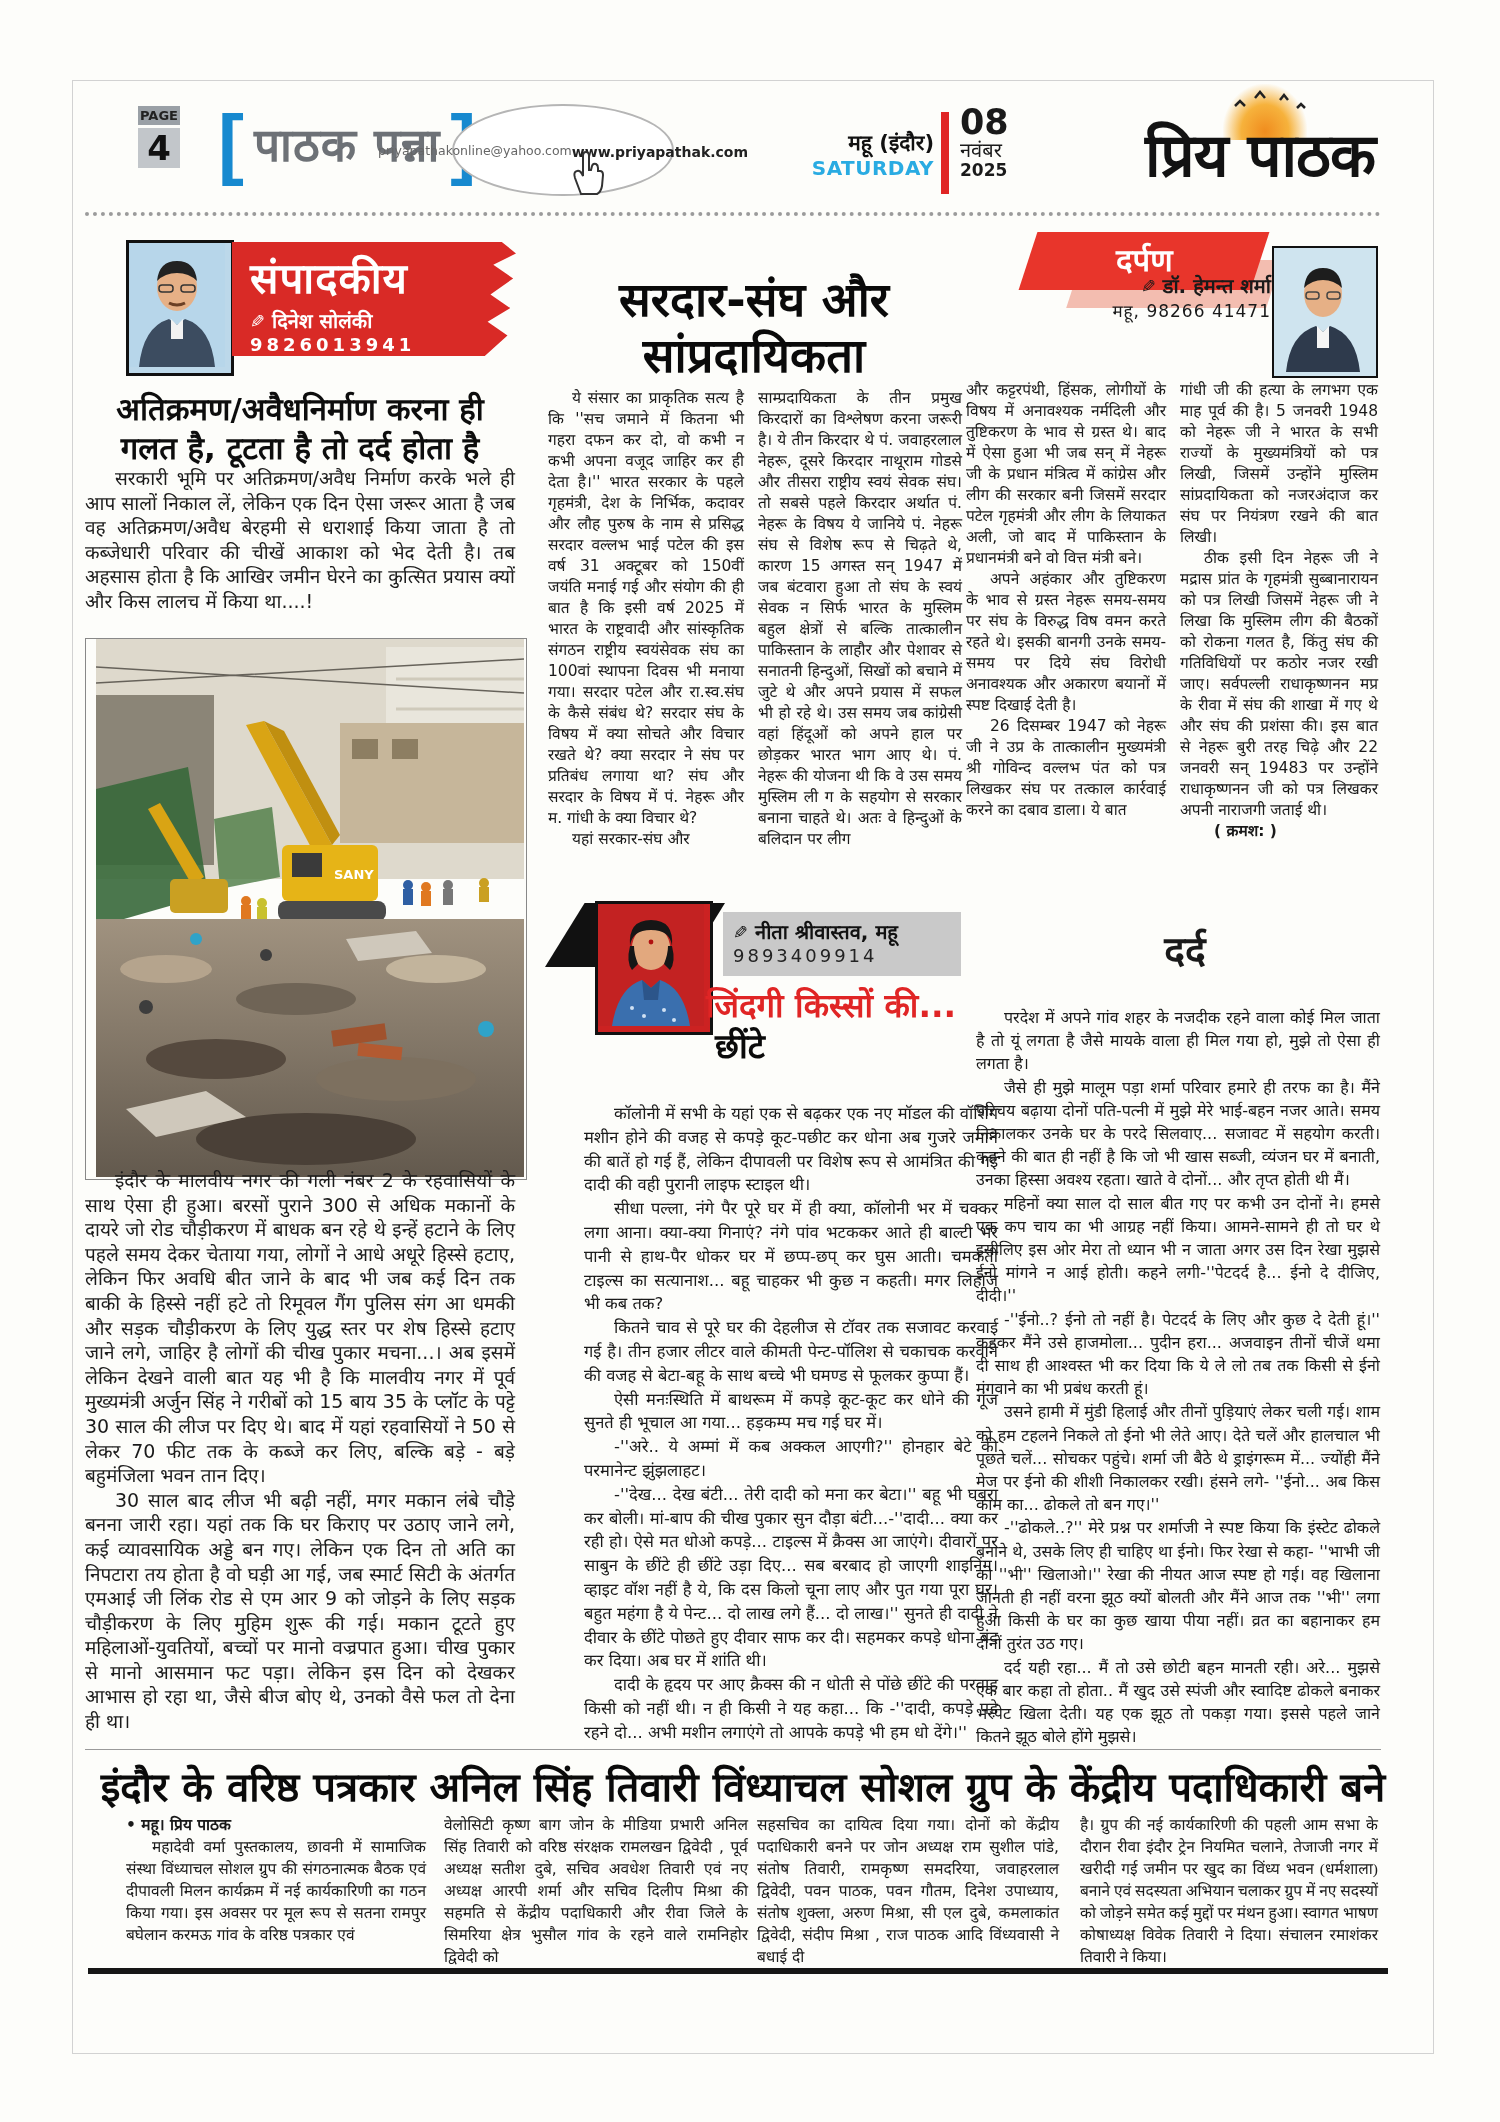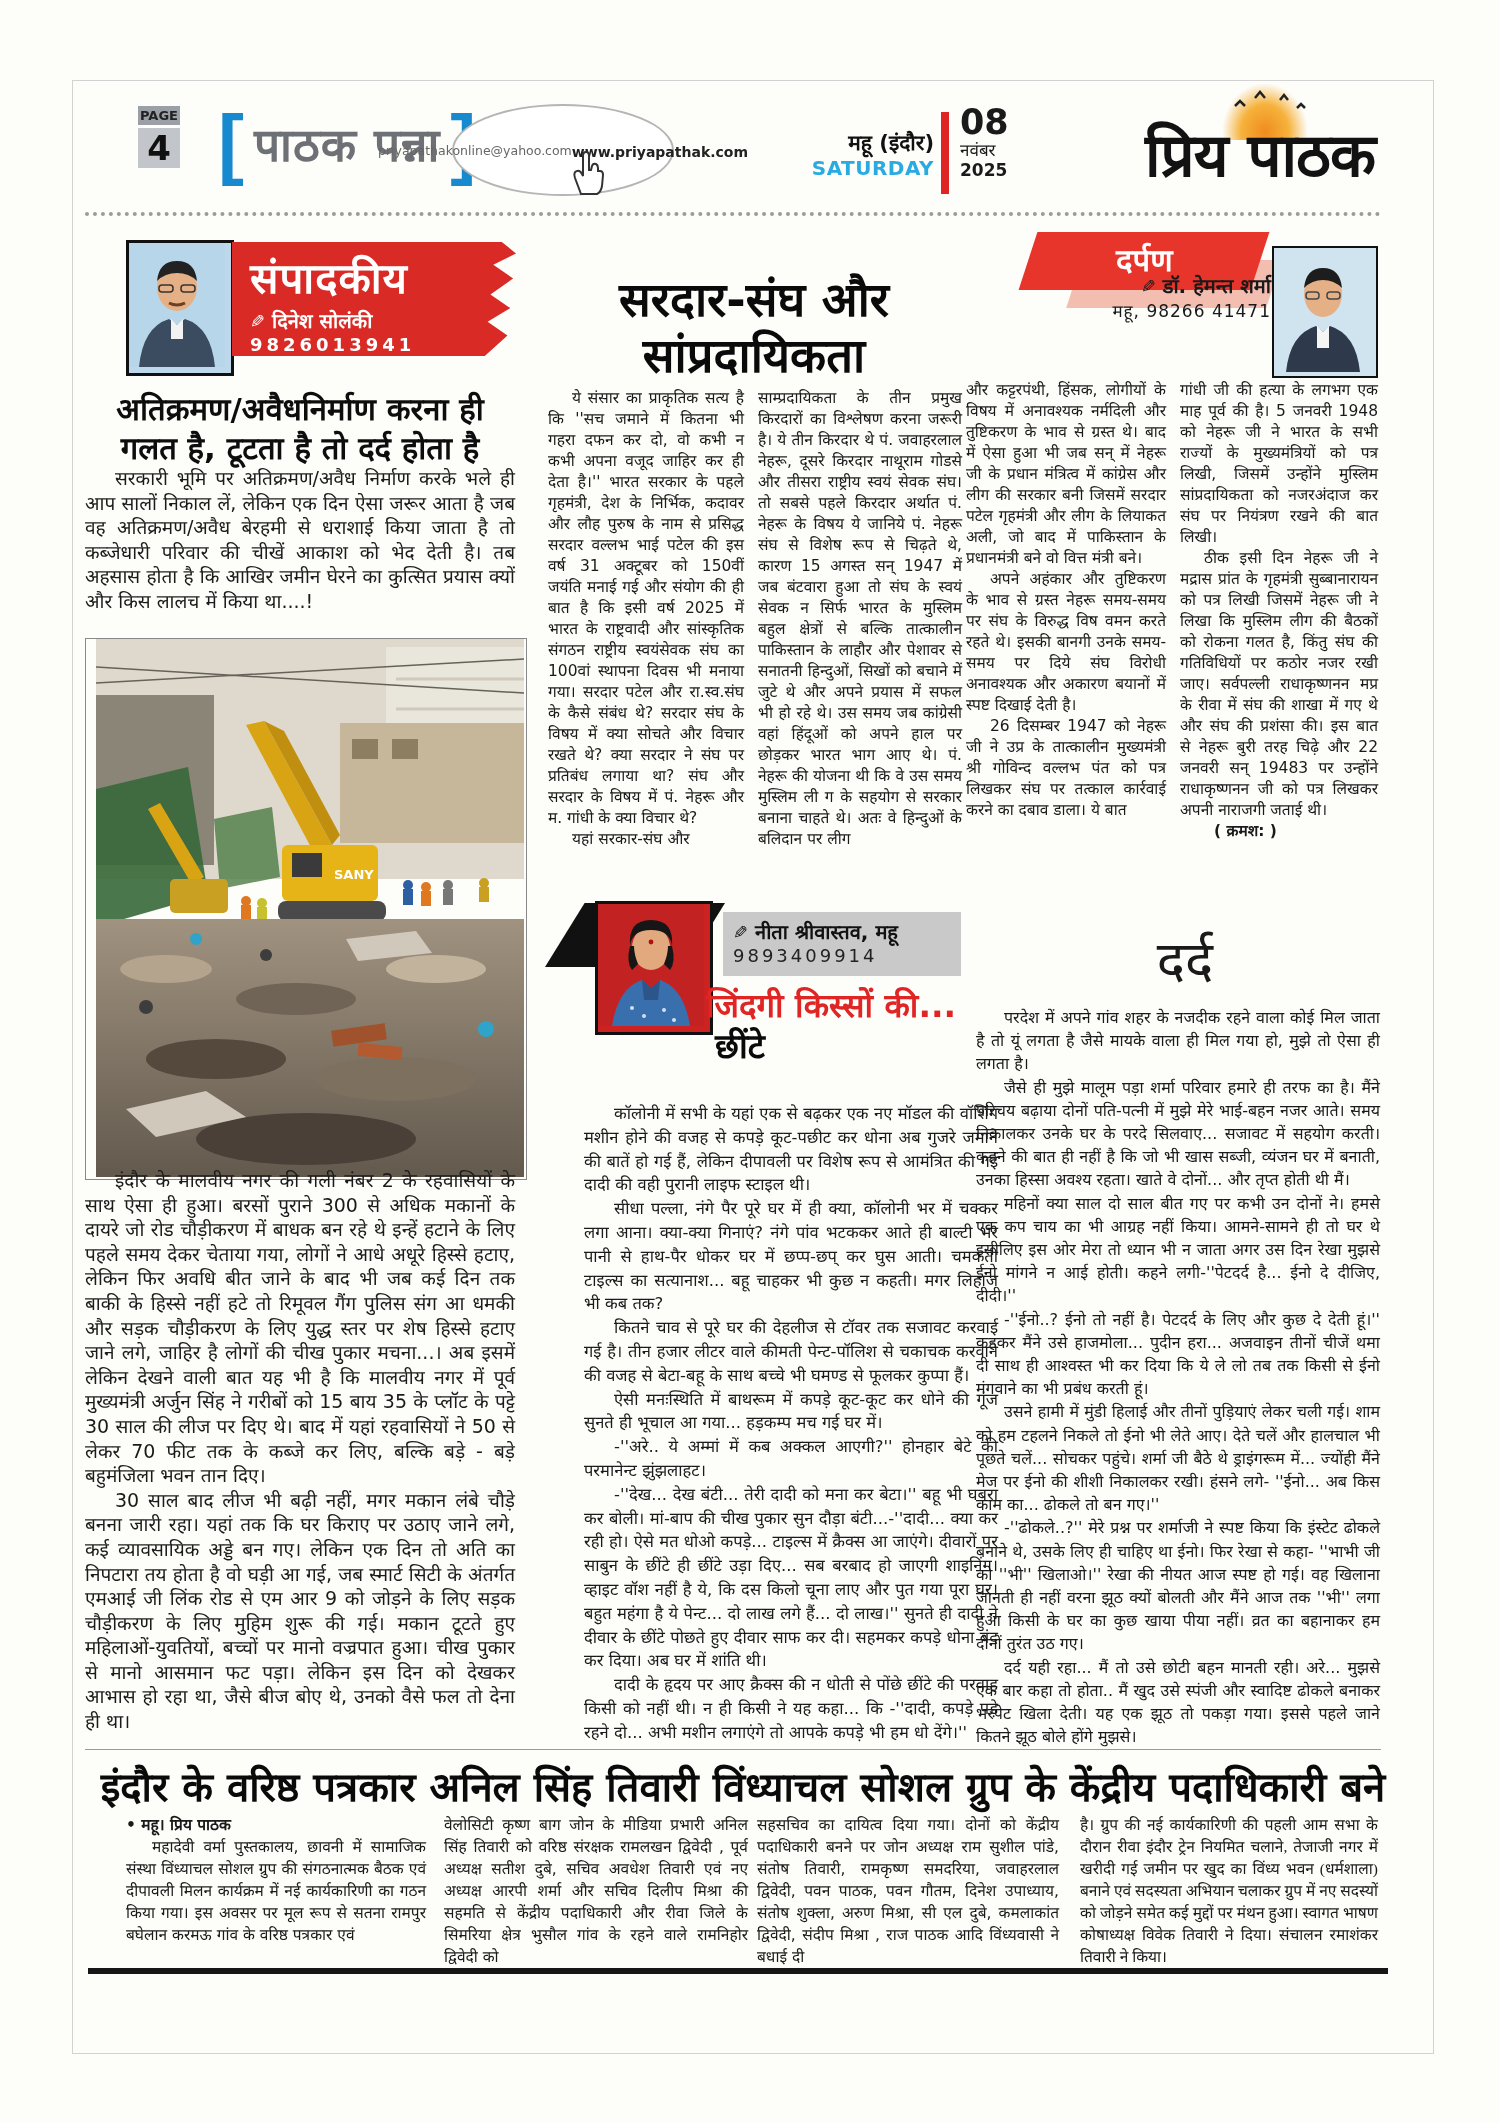--- a/index.html
+++ b/index.html
@@ -18,21 +18,21 @@
         display:flex;flex-direction:row;justify-content:center;align-items:center;background:#fff;}
   .oval .em{font-size:12.5px;color:#666;}
   .oval .web{font-size:14px;font-weight:bold;color:#222;margin-top:3px;}
   .hand{left:565px;top:148px;}
   .placeday{left:772px;top:128px;width:162px;text-align:right;}
   .placeday .pl{font-size:21px;font-weight:bold;color:#111;}
   .placeday .dy{font-size:20px;font-weight:bold;color:#29abe2;letter-spacing:.5px;}
   .redbar{left:941px;top:112px;width:8px;height:82px;background:#e02525;}
   .datebox{left:960px;top:104px;width:80px;}
   .datebox .d1{font-size:35px;font-weight:bold;line-height:36px;}
-  .datebox .d2{font-size:17px;line-height:20px;}
+  .datebox .d2{font-size:20px;line-height:20px;}
   .datebox .d3{font-size:17px;font-weight:bold;line-height:20px;}
   .masthead{left:1125px;top:84px;width:270px;height:118px;}
   .masthead .mh-text{position:absolute;left:0;top:28px;width:100%;text-align:center;
       font-size:60px;font-weight:800;color:#121212;letter-spacing:-1px;}
   .sun{position:absolute;left:98px;top:0;width:84px;height:56px;
        background:radial-gradient(ellipse at 50% 85%, #f08c1e 0%, #f6b23c 40%, rgba(246,178,60,0) 72%);}
   .dotline{left:85px;top:212px;width:1296px;border-top:4px dotted #9b9b9b;height:0;}
   
   .ed-photo{left:126px;top:240px;width:102px;height:130px;border:3px solid #111;background:#bcd8ea;}
   .ed-banner{left:232px;top:242px;width:284px;height:114px;background:#d92a26;color:#fff;padding:6px 0 0 18px;box-sizing:border-box;
@@ -63,21 +63,21 @@
         clip-path:polygon(22% 0,100% 0,78% 100%,0 100%);}
   .neeta-photo{left:595px;top:901px;width:112px;height:128px;border:3px solid #111;background:#cc2222;}
   .byline-band{left:723px;top:912px;width:238px;height:64px;background:#c9c9c9;padding:6px 10px;box-sizing:border-box;}
   .byline-band .a{font-size:20px;font-weight:bold;color:#111;}
   .byline-band .p{font-size:18px;letter-spacing:3px;color:#222;}
   .ch-title-red{left:700px;top:982px;width:262px;text-align:center;font-size:33px;font-weight:800;color:#e02525;}
   .ch-title-black{left:640px;top:1022px;width:200px;text-align:center;font-size:34px;font-weight:800;color:#0a0a0a;}
   .ch-body{left:546px;top:1102px;width:414px;font-size:16.5px;line-height:23.8px;text-align:justify;margin-left:38px;}
   .ch-body p{margin:0;text-indent:30px;}
   
-  .dard-title{left:1085px;top:922px;width:200px;text-align:center;font-size:53px;font-weight:400;}
+  .dard-title{left:1085px;top:922px;width:200px;text-align:center;font-size:39px;font-weight:700;}
   .dard-body{left:976px;top:1006px;width:404px;font-size:16px;line-height:23.2px;text-align:justify;}
   .dard-body p{margin:0;text-indent:28px;}
   
   .toprule{left:85px;top:1749px;width:1296px;border-top:1px solid #9a9a9a;height:0;}
   .bot-head{left:95px;top:1758px;width:1296px;text-align:center;font-size:40px;font-weight:800;color:#0a0a0a;}
   .bot-col{top:1814px;font-size:15.5px;line-height:22px;text-align:justify;}
   .bot-col p{margin:0;text-indent:26px;}
   .bot-col .dateline{font-weight:bold;text-indent:0;}
   .bot-col.contfirst p{text-indent:0;}
   .botrule{left:88px;top:1968px;width:1300px;height:6px;background:#161616;}

